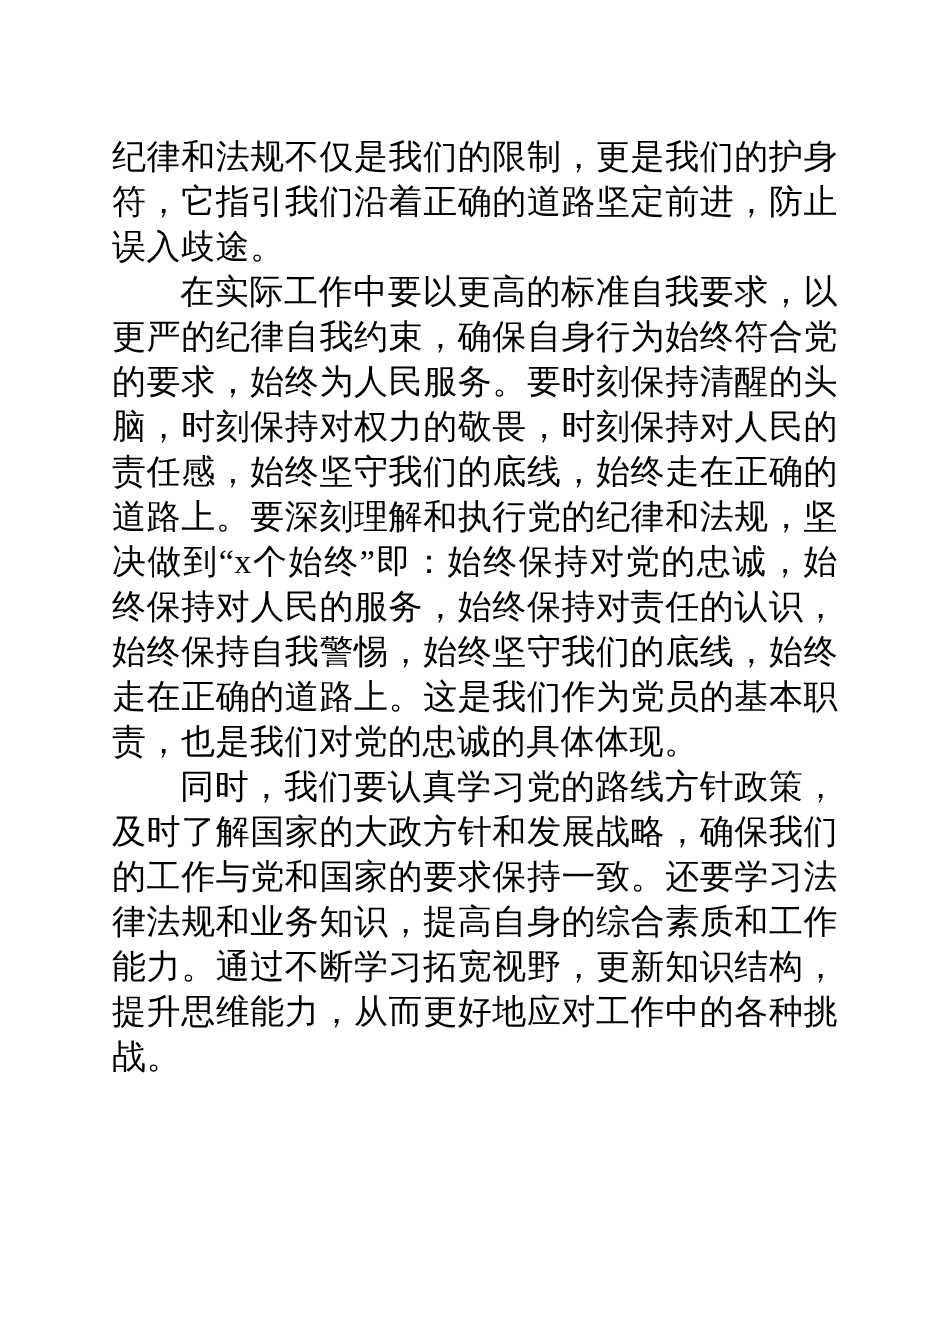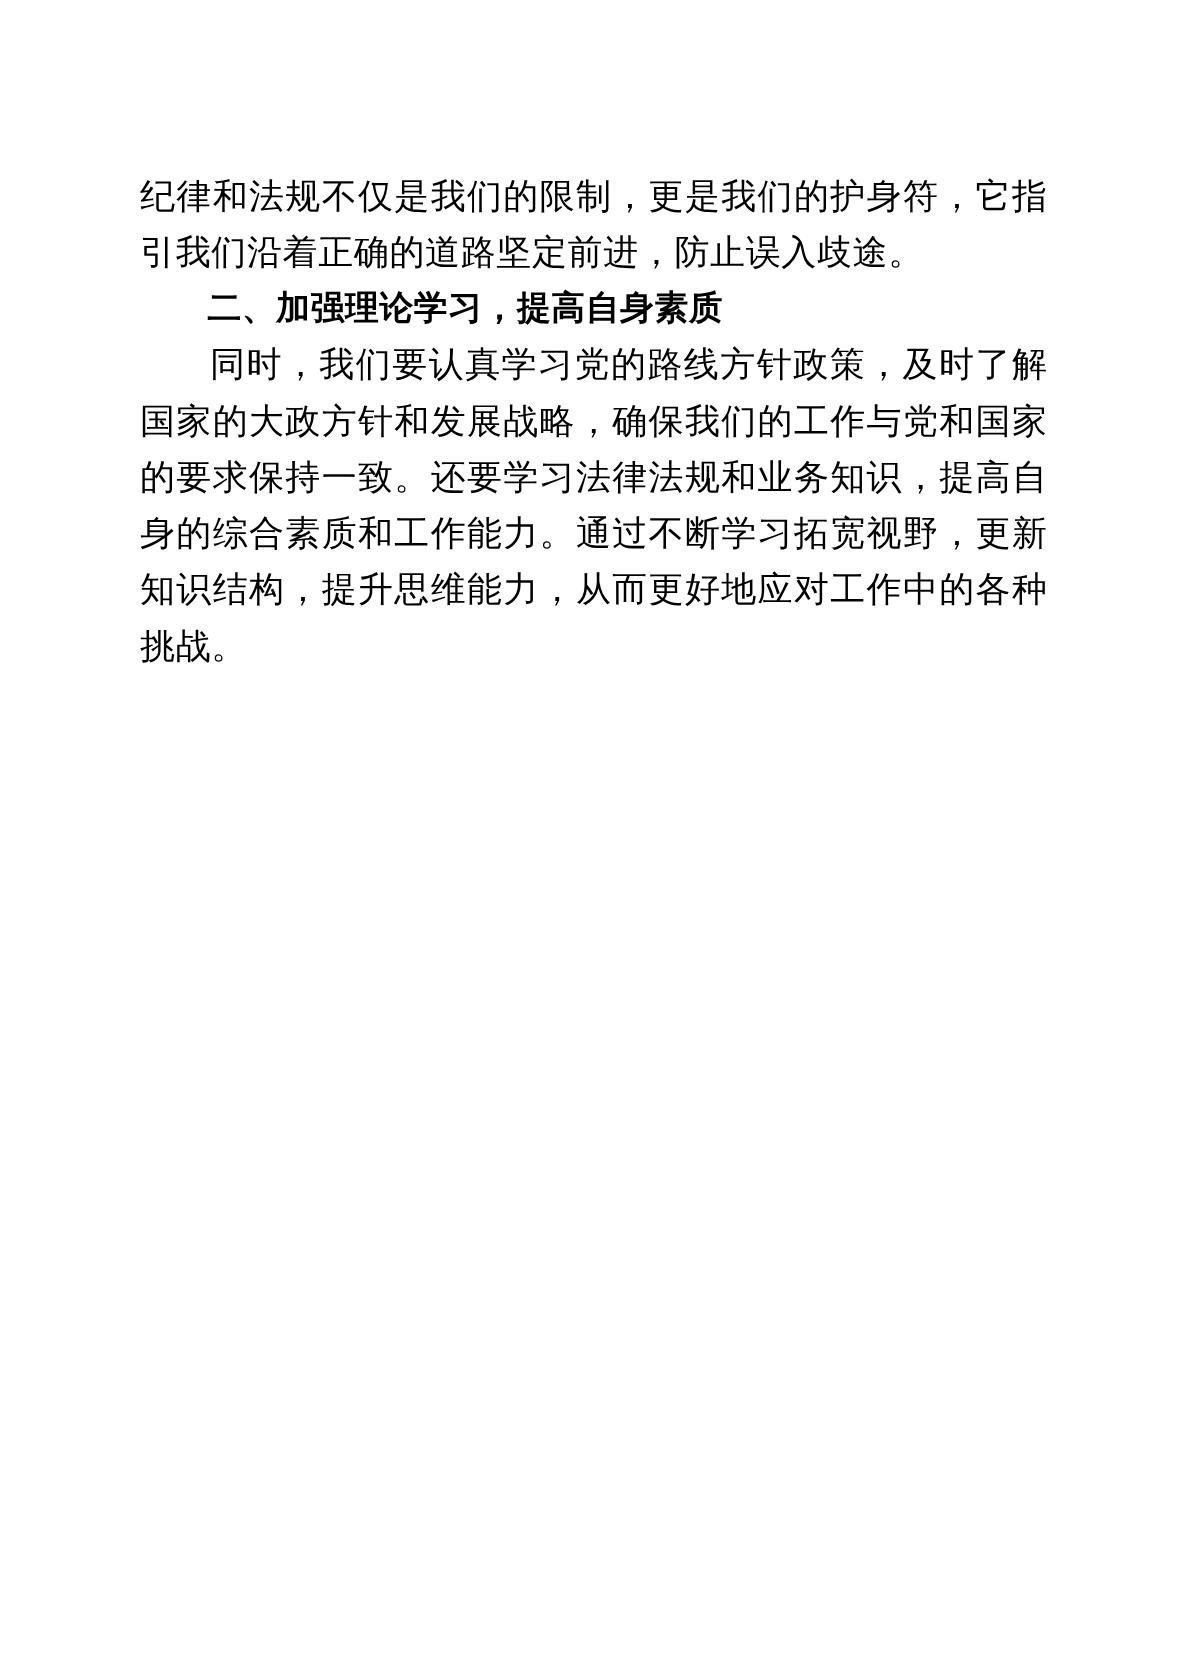--- a/index.html
+++ b/index.html
@@ -12,22 +12,22 @@
     width: 950px;
     height: 1344px;
     margin: 0 auto;
     background: #ffffff;
     box-sizing: border-box;
     padding: 134px 112px 0 112px;
     overflow: hidden;
   }
   .body-para {
     margin: 0;
-    font-family: Liberation Sans, sans-serif;
-    font-size: 28px;
+    font-family: Liberation Serif, serif;
+    font-size: 34px;
     line-height: 45px;
     color: #000000;
     text-align: justify;
     text-indent: 2em;
     letter-spacing: 0.5px;
   }
   .body-para.no-indent {
     text-indent: 0;
   }
   .section-heading {
@@ -41,18 +41,18 @@
     text-indent: 2em;
     letter-spacing: 0.5px;
   }
 </style>
 </head>
 <body>
 
 <div class="page">
   <p class="body-para no-indent">纪律和法规不仅是我们的限制，更是我们的护身符，它指引我们沿着正确的道路坚定前进，防止误入歧途。</p>
 
+  <p class="body-para">在实际工作中要以更高的标准自我要求，以更严的纪律自我约束，确保自身行为始终符合党的要求，始终为人民服务。要时刻保持清醒的头脑，时刻保持对权力的敬畏，时刻保持对人民的责任感，始终坚守我们的底线，始终走在正确的道路上。要深刻理解和执行党的纪律和法规，坚决做到“x个始终”即：始终保持对党的忠诚，始终保持对人民的服务，始终保持对责任的认识，始终保持自我警惕，始终坚守我们的底线，始终走在正确的道路上。这是我们作为党员的基本职责，也是我们对党的忠诚的具体体现。</p>
 
-  <h2 class="section-heading">二、加强理论学习，提高自身素质</h2>
 
 
   <p class="body-para">同时，我们要认真学习党的路线方针政策，及时了解国家的大政方针和发展战略，确保我们的工作与党和国家的要求保持一致。还要学习法律法规和业务知识，提高自身的综合素质和工作能力。通过不断学习拓宽视野，更新知识结构，提升思维能力，从而更好地应对工作中的各种挑战。</p>
 </div>
 
 </body></html>

